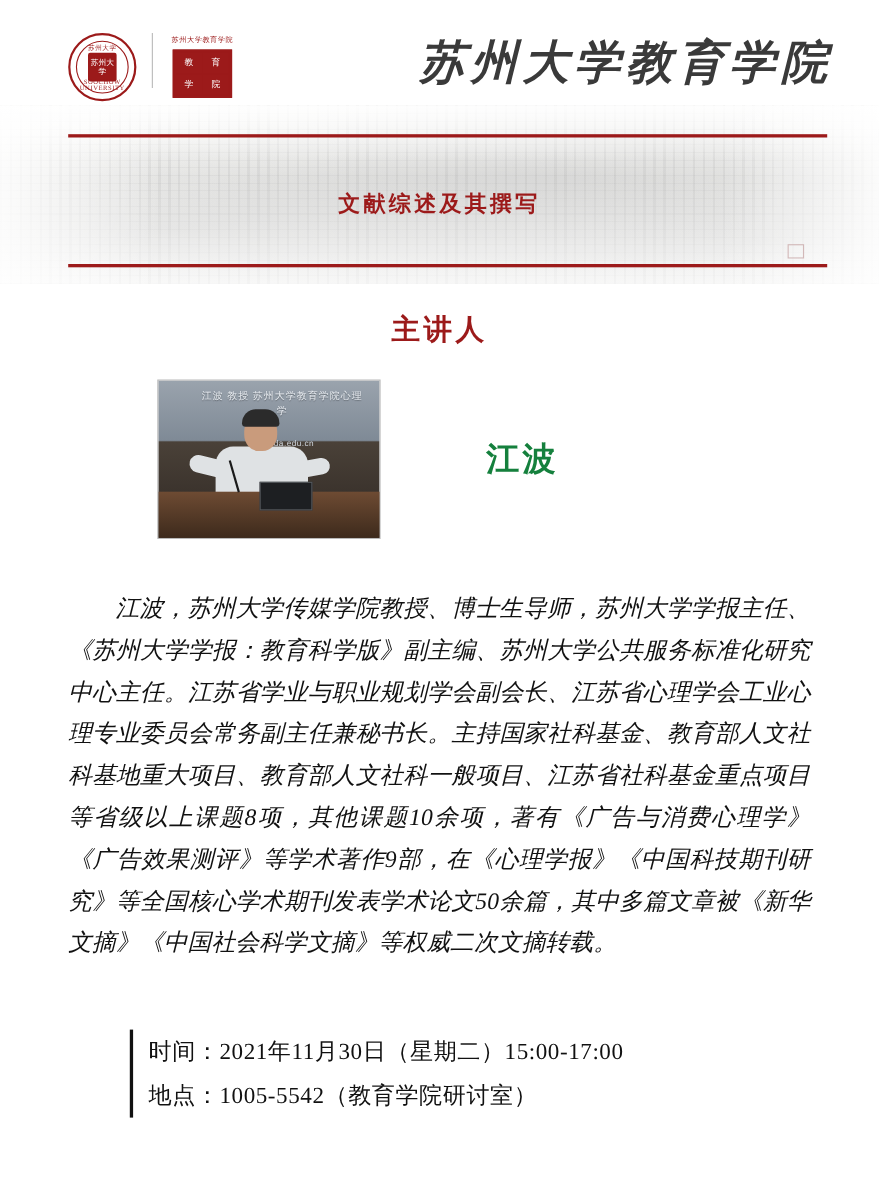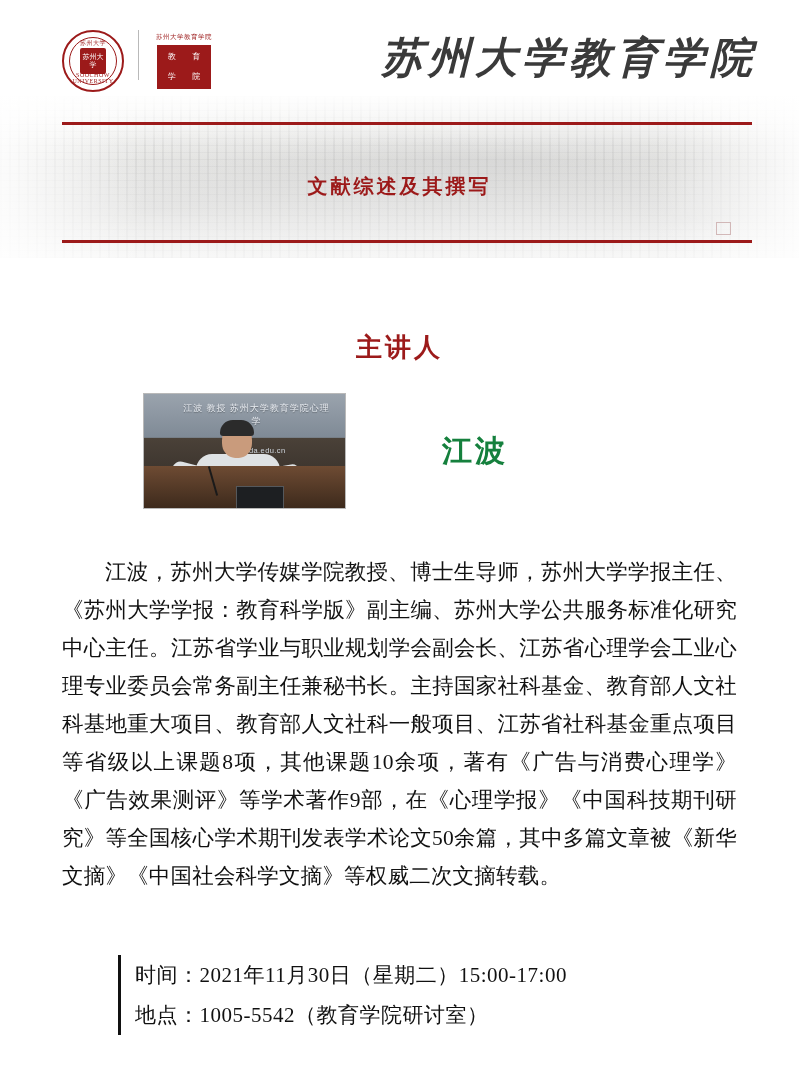--- a/index.html
+++ b/index.html
@@ -208,37 +208,37 @@
     top: 222px;
     width: 13px;
     height: 11px;
     border: 1px solid #c9a9a9;
     z-index: 6;
     opacity: 0.8;
   }
 
   
   .speaker-heading {
-    margin-top: 72px;
+    margin-top: 24px;
     text-align: center;
     font-size: 26px;
     font-weight: bold;
     color: #9c1a1a;
     letter-spacing: 3px;
   }
 
   .speaker-row {
     margin-top: 28px;
     display: flex;
     align-items: center;
     padding-left: 143px;
   }
   .photo {
     width: 203px;
-    height: 116px;
+    height: 145px;
     position: relative;
     overflow: hidden;
     background: linear-gradient(to bottom, #9aa3ad 0%, #7f8a96 38%, #4a4138 39%, #2e2723 100%);
     border: 1px solid #b9b9b9;
     box-sizing: border-box;
     flex: none;
   }
   .photo .screen-text {
     position: absolute;
     left: 56%;
@@ -348,20 +348,21 @@
   
   .bio {
     margin: 44px 62px 0 62px;
     font-size: 21.5px;
     line-height: 38px;
     color: #111111;
     text-align: justify;
     text-justify: inter-ideograph;
     text-indent: 2em;
     letter-spacing: 0.2px;
+    font-style: italic;
   }
 
   
   .info {
     margin: 60px 0 0 118px;
     border-left: 3px solid #111111;
     padding-left: 14px;
   }
   .info-line {
     font-size: 21px;

